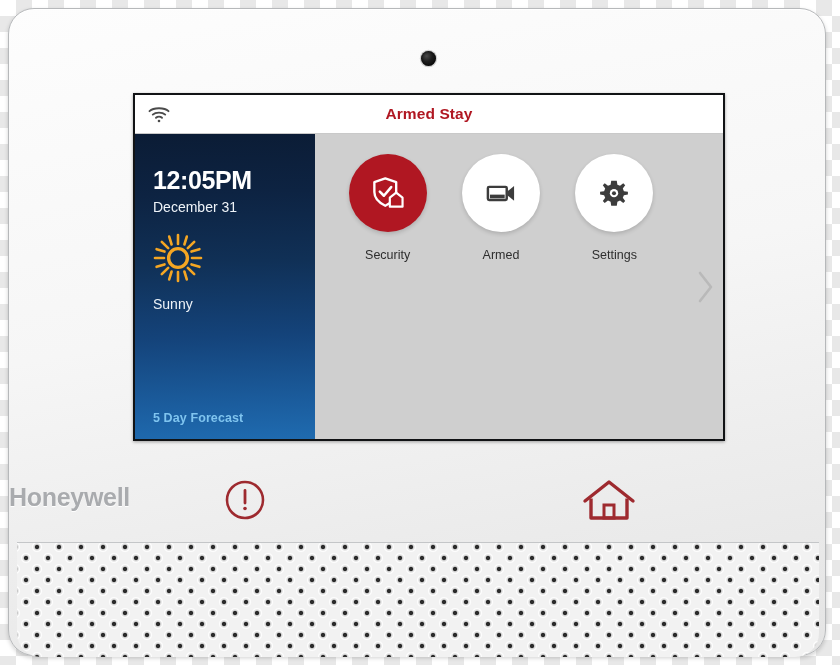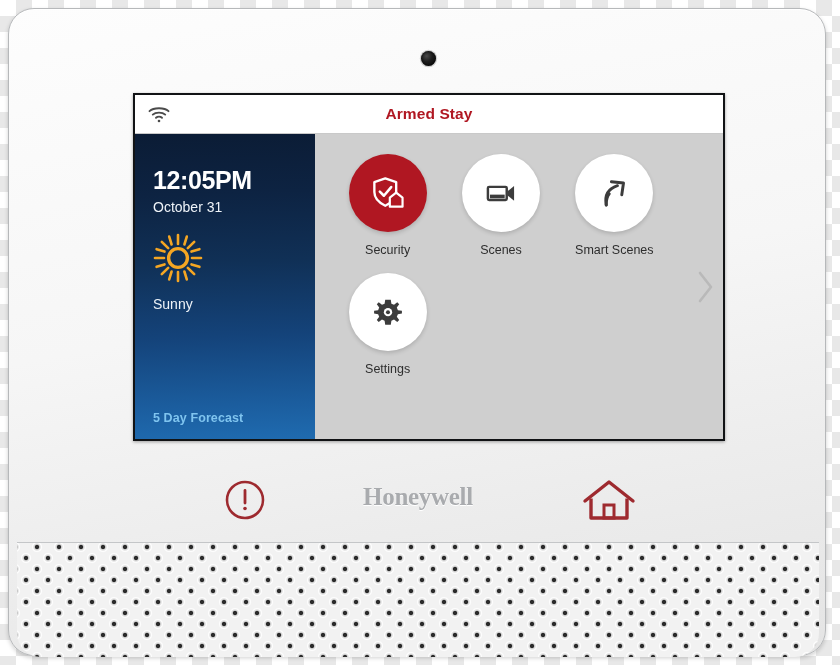--- a/index.html
+++ b/index.html
@@ -168,21 +168,21 @@
     border-radius: 50%;
     background: #ffffff;
     display: flex;
     align-items: center;
     justify-content: center;
     box-shadow: 0 2px 4px rgba(0,0,0,0.16);
     margin: 0 auto;
   }
   .tile-circle.accent { background: #b01722; }
   .tile-label {
-    margin-top: 11px;
+    margin-top: 16px;
     font-size: 12.5px;
     color: #2e2e2e;
     white-space: nowrap;
   }
   #page-chevron {
     position: absolute;
     right: 8px; top: 50%;
     transform: translateY(-50%);
     width: 20px; height: 34px;
     cursor: pointer;
@@ -192,27 +192,26 @@
   #panic-button {
     position: absolute;
     left: 215px; top: 470px;
     width: 42px; height: 42px;
     cursor: pointer;
   }
   #brand-logo {
     position: absolute;
     left: 0; top: 474px;
     width: 818px;
-    text-align: center;
     font-size: 25px;
     font-weight: bold;
     color: #a9abae;
     letter-spacing: -0.3px;
     text-shadow: 0 1px 0 #ffffff;
-    font-family: Liberation Serif, serif;
+    font-family: Liberation Sans, sans-serif;
   }
   #home-button {
     position: absolute;
     left: 572px; top: 468px;
     width: 56px; height: 46px;
     cursor: pointer;
   }
 
   
   #speaker-grille {
@@ -257,21 +256,21 @@
             <circle cx="12" cy="17" r="1.3" fill="#4b4b4b"></circle>
           </svg>
         </span>
         <div id="armed-status">Armed Stay</div>
       </div>
 
       <div id="screen-body">
 
         <div id="weather-panel">
           <div id="clock-time">12:05PM</div>
-          <div id="clock-date">October 31</div>
+          <div id="clock-date">December 31</div>
 
           <div id="weather-icon">
             <svg viewBox="0 0 50 50" width="50" height="50">
               <g stroke="#f5a623" stroke-width="2.6" stroke-linecap="round">
                 <line x1="25" y1="2" x2="25" y2="11"></line>
                 <line x1="25" y1="39" x2="25" y2="48"></line>
                 <line x1="2" y1="25" x2="11" y2="25"></line>
                 <line x1="39" y1="25" x2="48" y2="25"></line>
                 <line x1="8.8" y1="8.8" x2="15.2" y2="15.2"></line>
                 <line x1="34.8" y1="34.8" x2="41.2" y2="41.2"></line>
@@ -310,33 +309,23 @@
 
 
             <div class="tile">
               <div class="tile-circle">
                 <svg viewBox="0 0 44 44" width="36" height="36">
                   <rect x="6" y="14.5" width="23" height="16" rx="1.5" fill="none" stroke="#3c3c3c" stroke-width="3"></rect>
                   <rect x="8.5" y="24" width="18" height="4.5" fill="#3c3c3c"></rect>
                   <path d="M30 20 L38 13.5 L38 31.5 L30 25 Z" fill="#3c3c3c"></path>
                 </svg>
               </div>
-              <div class="tile-label">Scenes</div>
+              <div class="tile-label">Armed</div>
             </div>
 
-            <div class="tile">
-              <div class="tile-circle">
-                <svg viewBox="0 0 44 44" width="38" height="38">
-                  <path d="M13 36 C11 25 15 17 26 13.5" fill="none" stroke="#3c3c3c" stroke-width="3.4" stroke-linecap="round"></path>
-                  <path d="M19 9 L33 10.5 L31 24" fill="none" stroke="#3c3c3c" stroke-width="3.4" stroke-linecap="round" stroke-linejoin="round"></path>
-                  <path d="M13 36 C13 30 14 26 16.5 23" fill="none" stroke="#3c3c3c" stroke-width="3.4" stroke-linecap="round"></path>
-                </svg>
-              </div>
-              <div class="tile-label">Smart Scenes</div>
-            </div>
 
 
             <div class="tile">
               <div class="tile-circle">
                 <svg viewBox="0 0 44 44" width="34" height="34">
                   <path d="M22 6 L25.6 6 L26.4 11.2 L29.8 12.6 L34 9.5 L36.5 12 L33.4 16.2 L34.8 19.6
                            L40 20.4 L40 24 L34.8 24.8 L33.4 28.2 L36.5 32.4 L34 34.9 L29.8 31.8
                            L26.4 33.2 L25.6 38.4 L22 38.4 L18.4 38.4 L17.6 33.2 L14.2 31.8 L10 34.9
                            L7.5 32.4 L10.6 28.2 L9.2 24.8 L4 24 L4 20.4 L9.2 19.6 L10.6 16.2
                            L7.5 12 L10 9.5 L14.2 12.6 L17.6 11.2 L18.4 6 Z" fill="#3c3c3c"></path>

